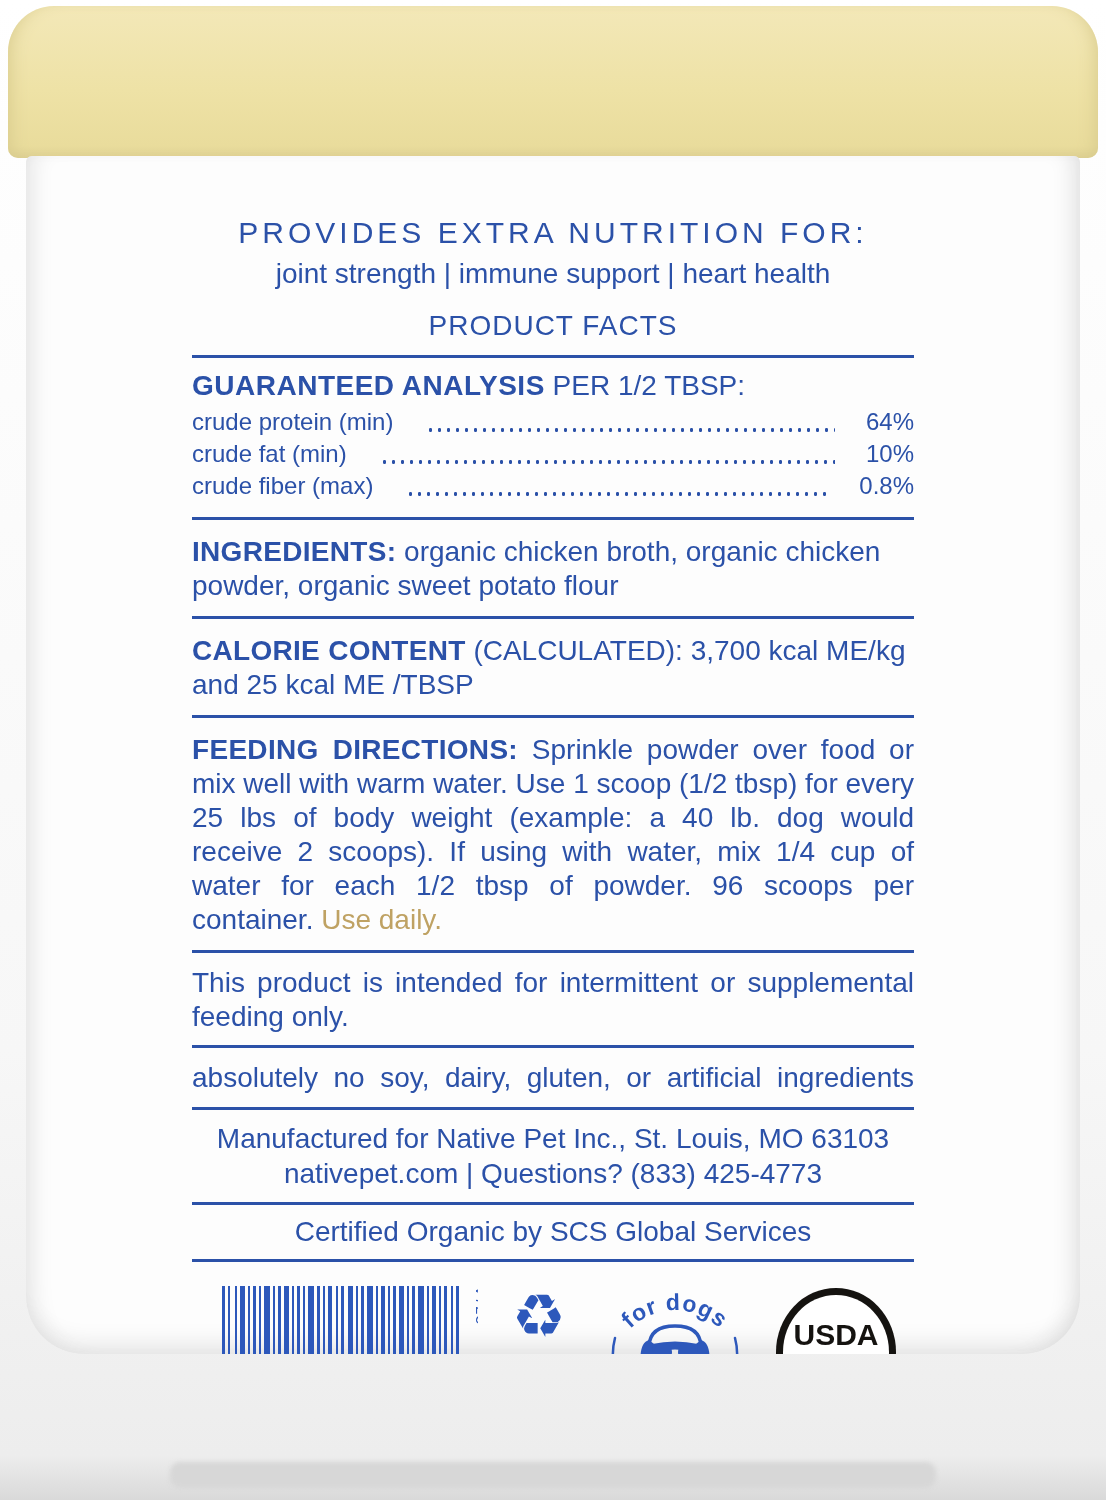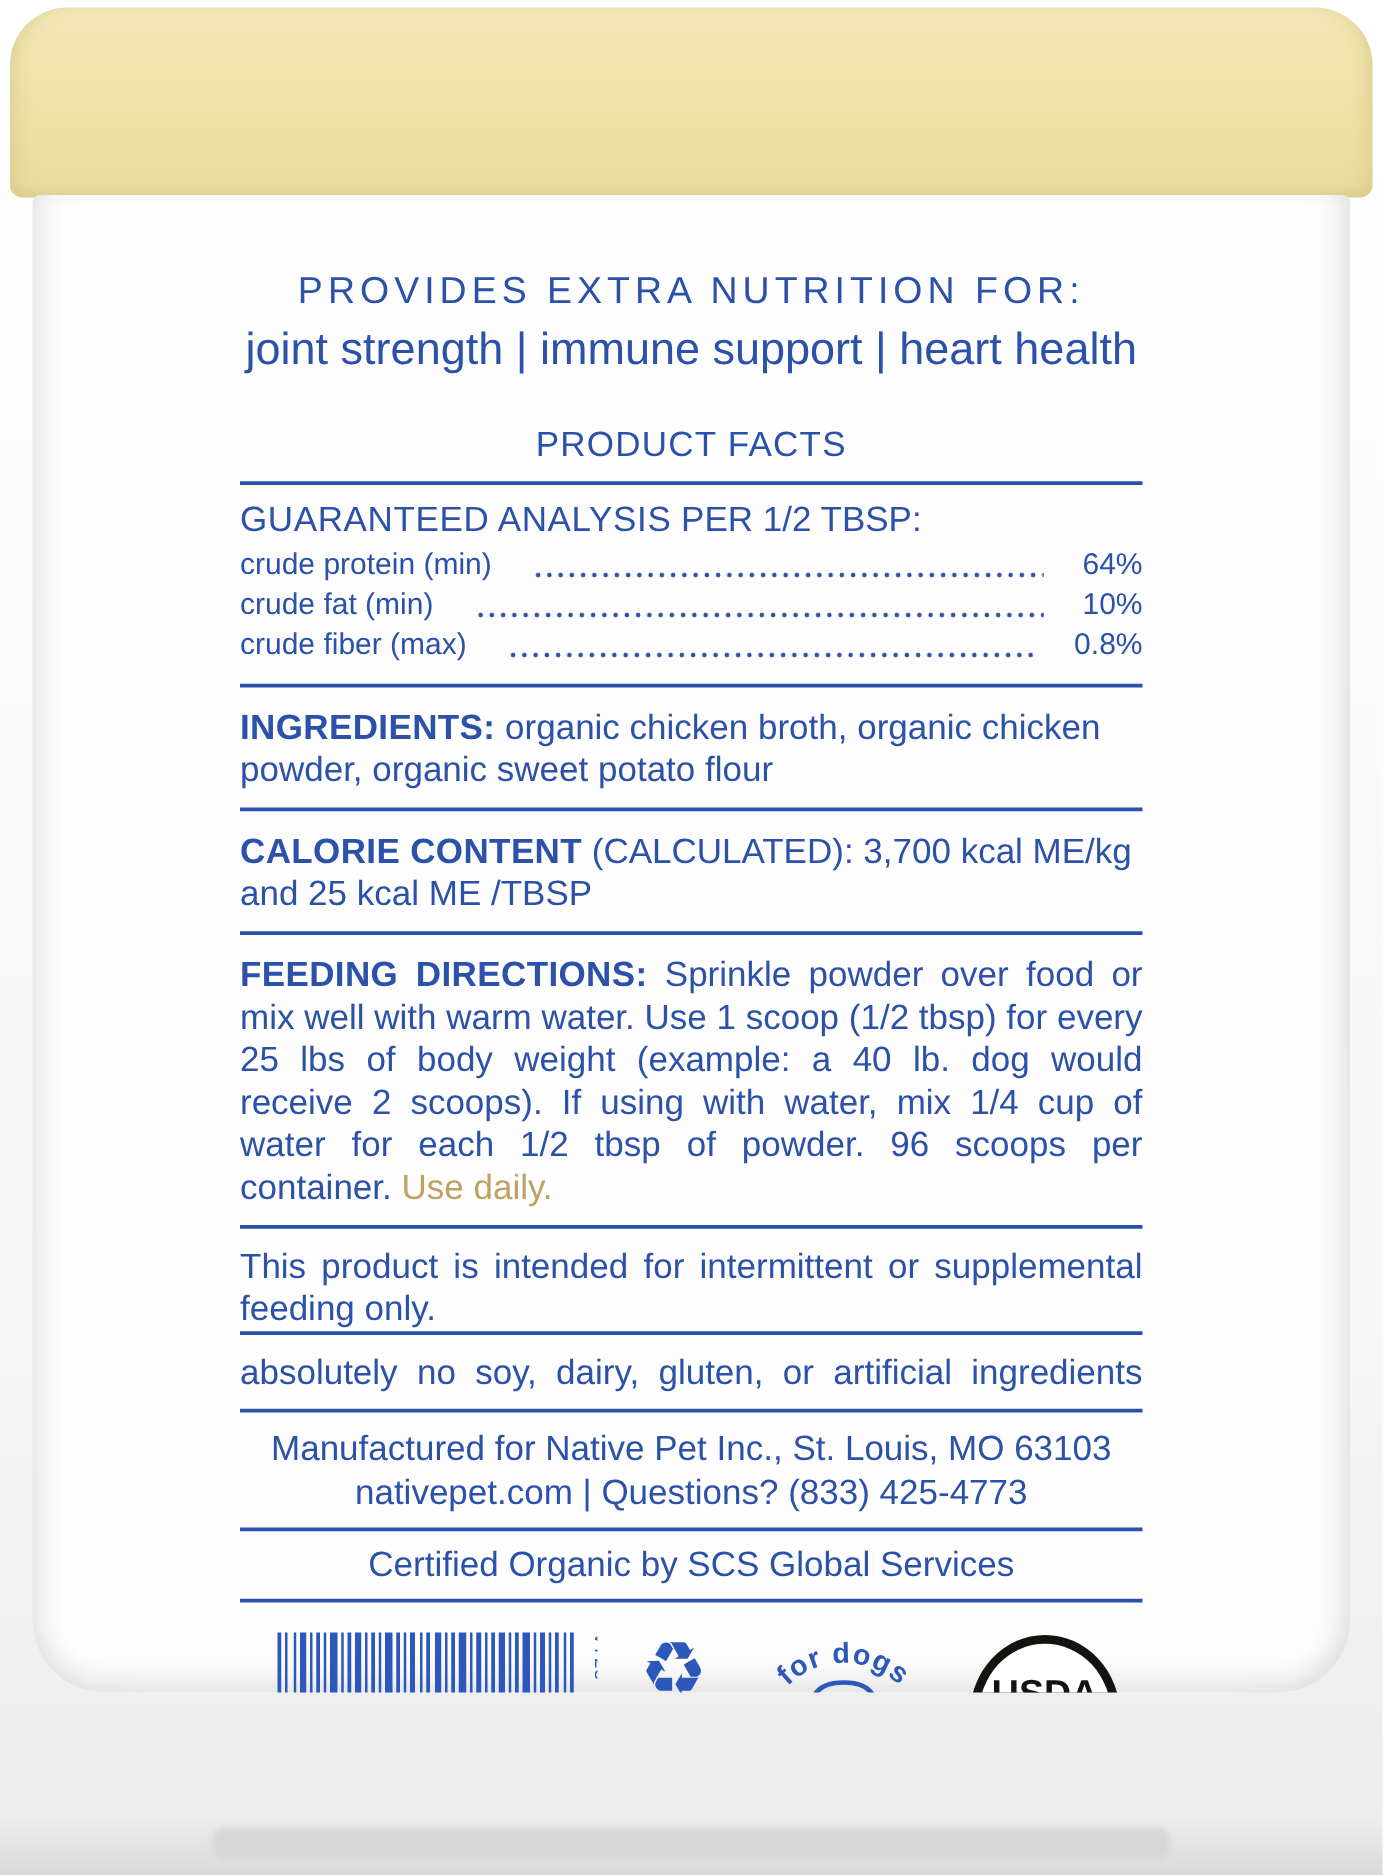--- a/index.html
+++ b/index.html
@@ -28,25 +28,25 @@
                inset 0 -26px 24px -18px #e3e3e3;
   }
   .base-shadow{
     position:absolute;left:170px;top:1462px;width:766px;height:26px;
     background:#d7d7d7;border-radius:10px;filter:blur(2px);z-index:0;
   }
   .content{width:722px;margin:0 auto;padding-top:60px;}
   .h1{
     text-align:center;font-size:30px;letter-spacing:4px;margin-bottom:8px;white-space:nowrap;
   }
-  .sub{text-align:center;font-size:36px;margin-bottom:40px;}
+  .sub{text-align:center;font-size:28px;margin-bottom:20px;}
   .pf-title{text-align:center;font-size:28px;font-weight:400;letter-spacing:1px;margin-bottom:13px;}
   .rule{height:3px;background:var(--blue);border:none;}
   .ga-title{font-size:28px;margin:12px 0 4px;}
-  .ga-title b{font-weight:400;letter-spacing:.5px;}
+  .ga-title b{font-weight:700;letter-spacing:.5px;}
   .ga-row{display:flex;align-items:flex-end;font-size:24px;line-height:32px;gap:28px;}
   .ga-row .dots{
     flex:1;height:6px;margin:0 3px 5px 5px;
     background-image:radial-gradient(circle,var(--blue) 1.7px,transparent 2px);
     background-size:9px 6px;background-position:left bottom;background-repeat:repeat-x;
   }
   .para{font-size:28px;line-height:34px;margin:15px 0 13px;}
   .para b{font-weight:700;letter-spacing:.3px;}
   .just{text-align:justify;}
   .gold{color:var(--gold);}
@@ -104,21 +104,21 @@
     <div class="rule"></div>
 
     <p class="para"><b>CALORIE CONTENT</b><span> (CALCULATED): 3,700 kcal ME/kg and 25 kcal ME /TBSP</span></p>
 
     <div class="rule"></div>
 
     <p class="para just"><b>FEEDING DIRECTIONS:</b><span> Sprinkle powder over food or mix well with warm water. Use 1 scoop (1/2 tbsp) for every 25 lbs of body weight (example: a 40 lb. dog would receive 2 scoops). If using with water, mix 1/4 cup of water for each 1/2 tbsp of powder. 96 scoops per container. </span><span class="gold">Use daily.</span></p>
 
     <div class="rule"></div>
 
-    <p class="para just" style="margin:13px 0 1px">This product is intended for intermittent or supplemental feeding only.</p>
+    <p class="para just" style="margin:13px 0 11px">This product is intended for intermittent or supplemental feeding only.</p>
 
     <div class="rule"></div>
 
     <p class="para spread">absolutely no soy, dairy, gluten, or artificial ingredients</p>
 
     <div class="rule"></div>
 
     <div class="center2">
       <div>Manufactured for Native Pet Inc., St. Louis, MO 63103</div>
       <div>nativepet.com | Questions? (833) 425-4773</div>

